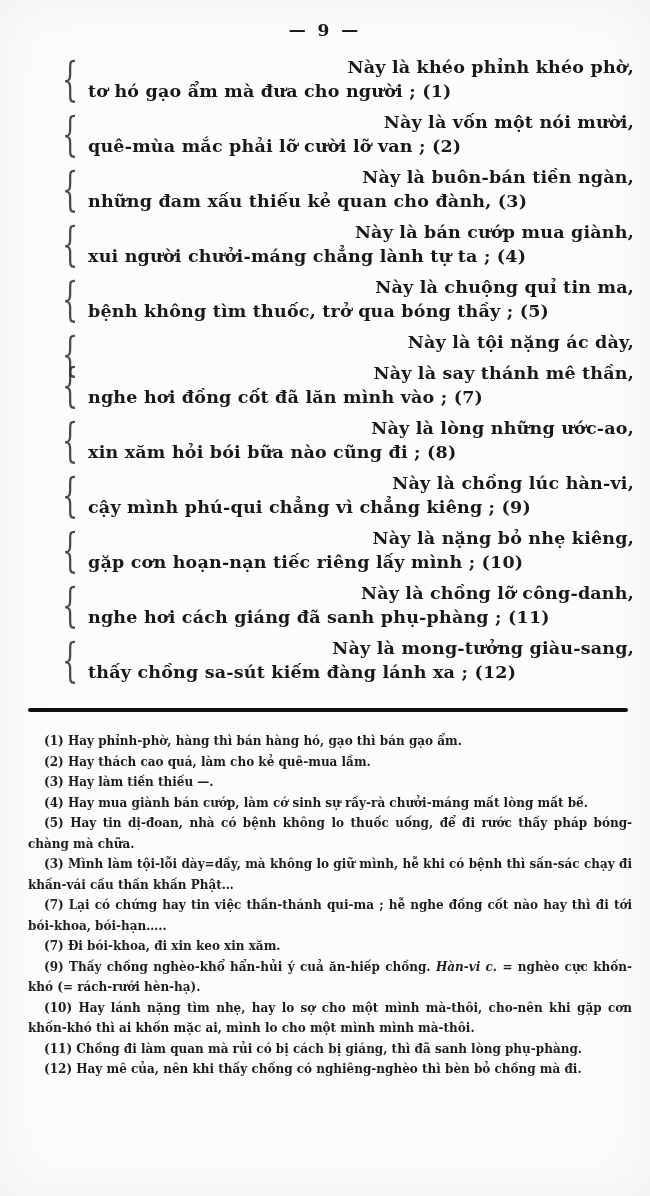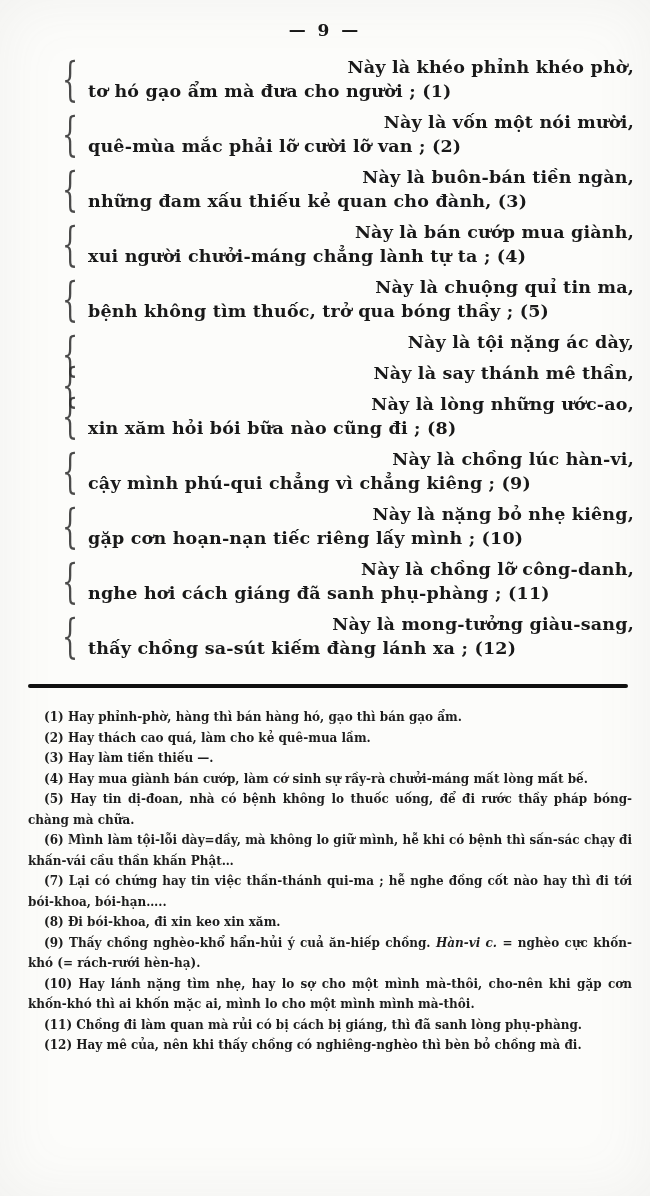--- a/index.html
+++ b/index.html
@@ -125,20 +125,21 @@
     </div>
 
     <div class="couplet">
       <span class="brace">{</span>
       <div class="l1">Này là tội nặng ác dày,</div>
     </div>
 
     <div class="couplet">
       <span class="brace">{</span>
       <div class="l1">Này là say thánh mê thần,</div>
+      <div class="l2">nghe hơi đồng cốt đã lăn mình vào ; (7)</div>
     </div>
 
     <div class="couplet">
       <span class="brace">{</span>
       <div class="l1">Này là lòng những ước-ao,</div>
       <div class="l2">xin xăm hỏi bói bữa nào cũng đi ; (8)</div>
     </div>
 
     <div class="couplet">
       <span class="brace">{</span>
@@ -167,22 +168,22 @@
   </div>
 
   <div class="fnrule"></div>
 
   <div class="footnotes">
     <p><span>(1) Hay phỉnh-phờ, hàng thì bán hàng hó, gạo thì bán gạo ẩm.</span></p>
     <p><span>(2) Hay thách cao quá, làm cho kẻ quê-mua lầm.</span></p>
     <p><span>(3) Hay làm tiền thiếu —.</span></p>
     <p><span>(4) Hay mua giành bán cướp, làm cớ sinh sự rầy-rà chưởi-máng mất lòng mất bế.</span></p>
     <p><span>(5) Hay tin dị-đoan, nhà có bệnh không lo thuốc uống, để đi rước thầy pháp bóng-chàng mà chữa.</span></p>
-    <p><span>(6) Mình làm tội-lỗi dày=dầy, mà không lo giữ mình, hễ khi có bệnh thì sấn-sác chạy đi khấn-vái cầu thần khấn Phật…</span></p>
+    <p><span>(3) Mình làm tội-lỗi dày=dầy, mà không lo giữ mình, hễ khi có bệnh thì sấn-sác chạy đi khấn-vái cầu thần khấn Phật…</span></p>
     <p><span>(7) Lại có chứng hay tin việc thần-thánh qui-ma ; hễ nghe đồng cốt nào hay thì đi tới bói-khoa, bói-hạn…..</span></p>
-    <p><span>(8) Đi bói-khoa, đi xin keo xin xăm.</span></p>
+    <p><span>(7) Đi bói-khoa, đi xin keo xin xăm.</span></p>
     <p><span>(9) Thấy chồng nghèo-khổ hẩn-hủi ý cuả ăn-hiếp chồng. </span><span class="term">Hàn-vi c.</span><span> = nghèo cực khốn-khó (= rách-rưới hèn-hạ).</span></p>
     <p><span>(10) Hay lánh nặng tìm nhẹ, hay lo sợ cho một mình mà-thôi, cho-nên khi gặp cơn khốn-khó thì ai khốn mặc ai, mình lo cho một mình mình mà-thôi.</span></p>
     <p><span>(11) Chồng đi làm quan mà rủi có bị cách bị giáng, thì đã sanh lòng phụ-phàng.</span></p>
     <p><span>(12) Hay mê của, nên khi thấy chồng có nghiêng-nghèo thì bèn bỏ chồng mà đi.</span></p>
   </div>
 
 </div>
 
 </body></html>

